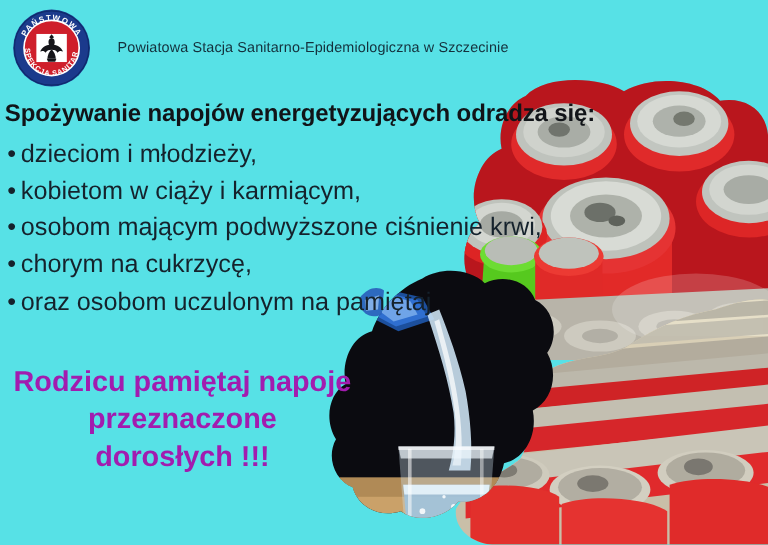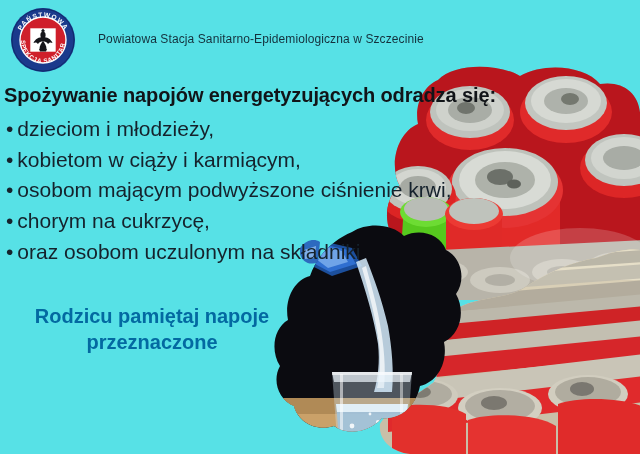--- a/index.html
+++ b/index.html
@@ -67,23 +67,23 @@
     padding-left:2px;
   }
   ul.bullets li .bul { margin-right:4px; }
 
   
   .callout {
     position:absolute;
     left:2px; top:303px;
     width:300px;
     text-align:center;
-    font-size:20px;
+    font-size:24px;
     font-weight:bold;
-    color:#0369a1;
+    color:#a21caf;
     line-height:1.30;
     z-index:5;
   }
   .callout .l { display:block; white-space:nowrap; }
 </style>
 </head>
 <body>
 
 <div id="poster">
 
@@ -322,23 +322,24 @@
       <li>
         <span class="bul">•</span><span>kobietom w ciąży i karmiącym,</span>
       </li>
       <li>
         <span class="bul">•</span><span>osobom mającym podwyższone ciśnienie krwi,</span>
       </li>
       <li>
         <span class="bul">•</span><span>chorym na cukrzycę,</span>
       </li>
       <li>
-        <span class="bul">•</span><span>oraz osobom uczulonym na składniki</span>
+        <span class="bul">•</span><span>oraz osobom uczulonym na pamiętaj</span>
       </li>
     </ul>
   </div>
 
   <div class="callout">
     <span class="l">Rodzicu pamiętaj napoje</span>
     <span class="l">przeznaczone</span>
+    <span class="l">dorosłych !!!</span>
   </div>
 
 </div>
 
 </body></html>

